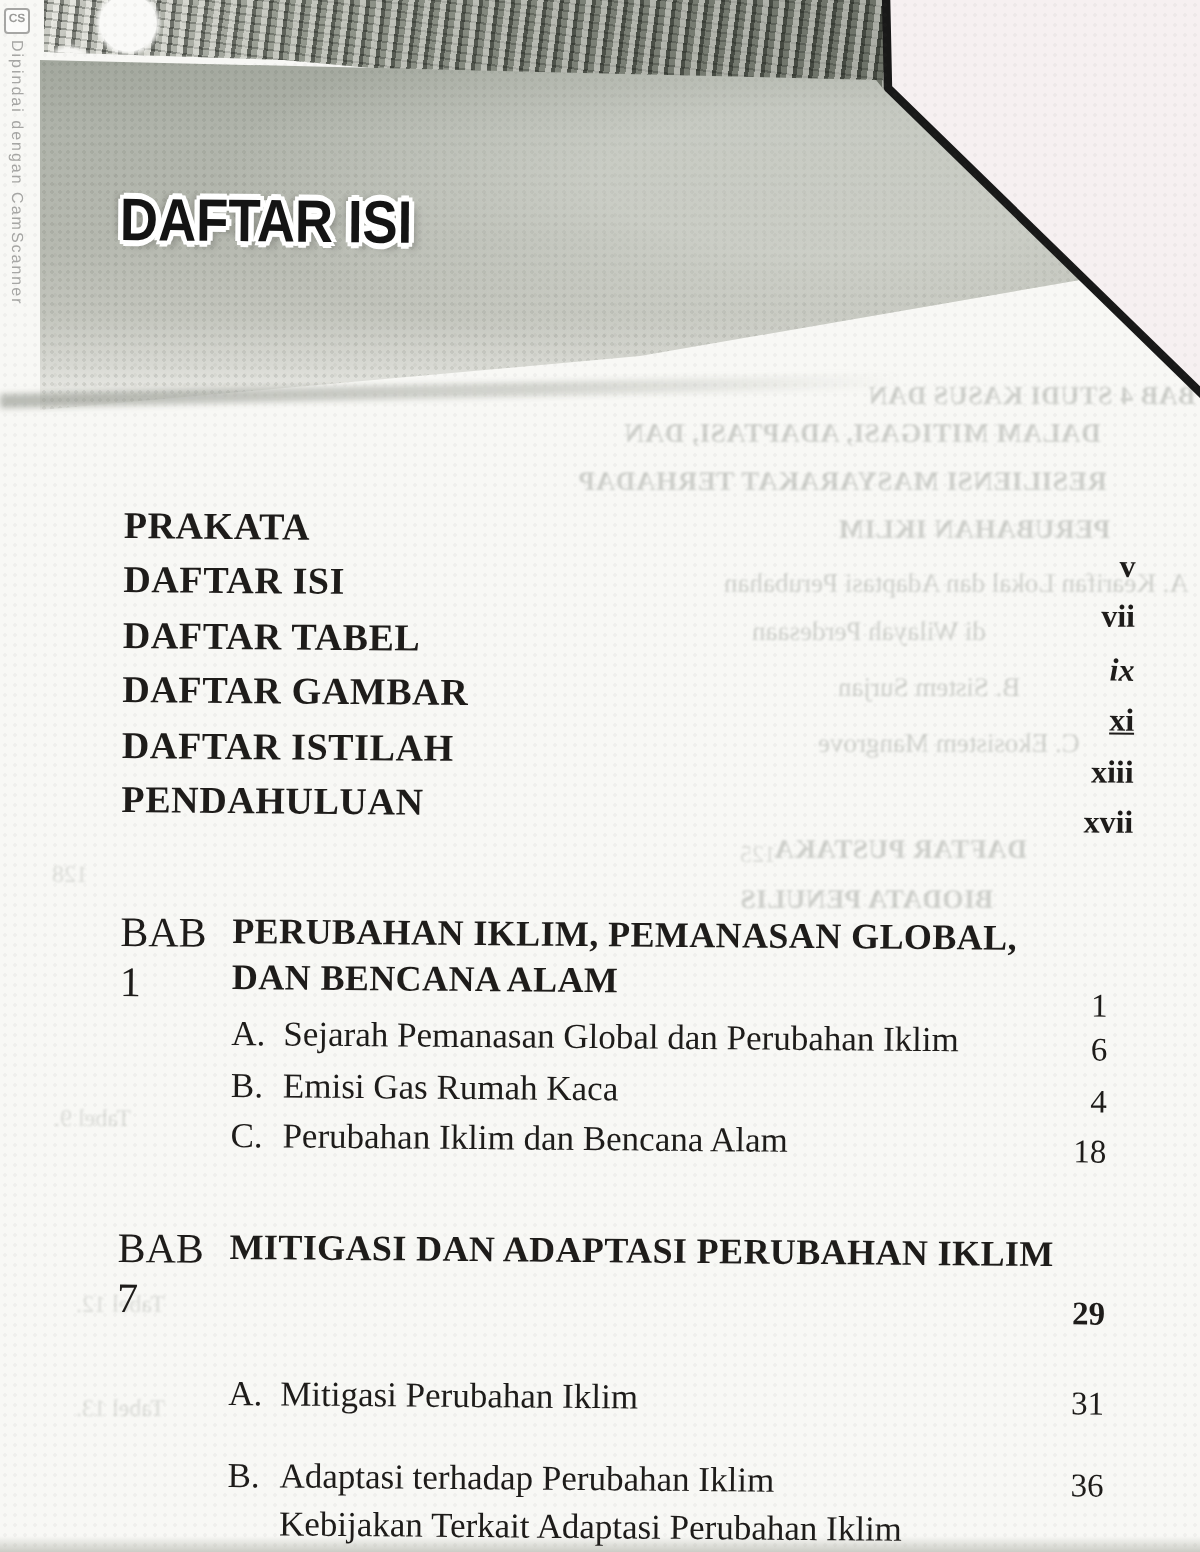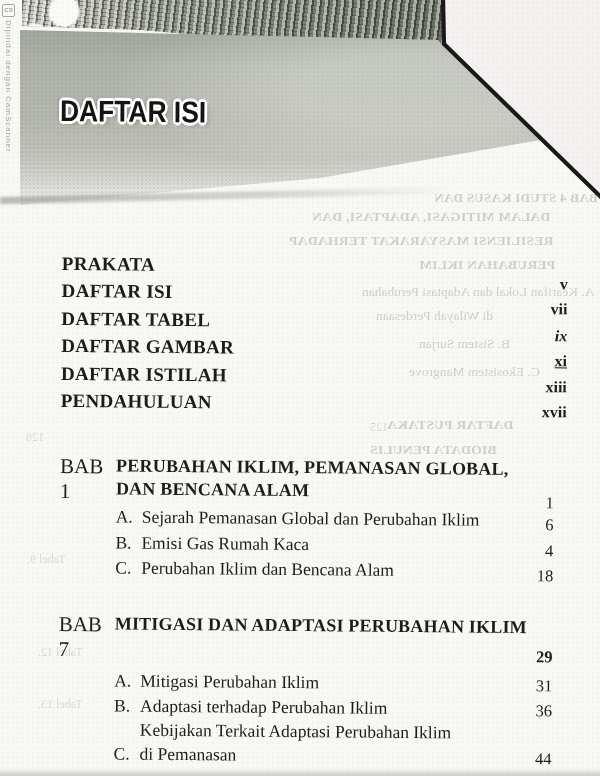--- a/index.html
+++ b/index.html
@@ -92,21 +92,21 @@
   .ch-head .num{align-self:flex-end;padding-right:12px;}
   .ch1 .ch-head .num{transform:translateY(5px);}
   .ch2 .ch-head .num{transform:translateY(1px);font-weight:700;}
   .ch2 .ch-head{margin-bottom:6px;}
   .ch-item{display:flex;align-items:flex-end;line-height:25.4px;}
   .ch-item .gutter{width:56px;flex:none;}
   .ch-item .letter{width:26px;flex:none;font-size:17.5px;}
   .ch-item .itext{flex:1;font-size:17.5px;}
   .ch-item .num{padding-right:12px;}
   .ch1 .ch-item .num{transform:translateY(4px);}
-  .ch2 .ch-item .num{transform:translateY(1px);}
+  .ch2 .ch-item .num{transform:translateY(1px);margin-top:16px;}
   .ch-item.two-line .itext{line-height:23.5px;padding-bottom:1px;}
 </style>
 </head>
 <body>
 
 <div class="under-page"></div>
 <div class="grain-strip"></div>
 <div class="smooth-band"></div>
 <div class="band-edge"></div>
 <svg class="fold-line-svg" width="600" height="776" viewBox="0 0 600 776">

